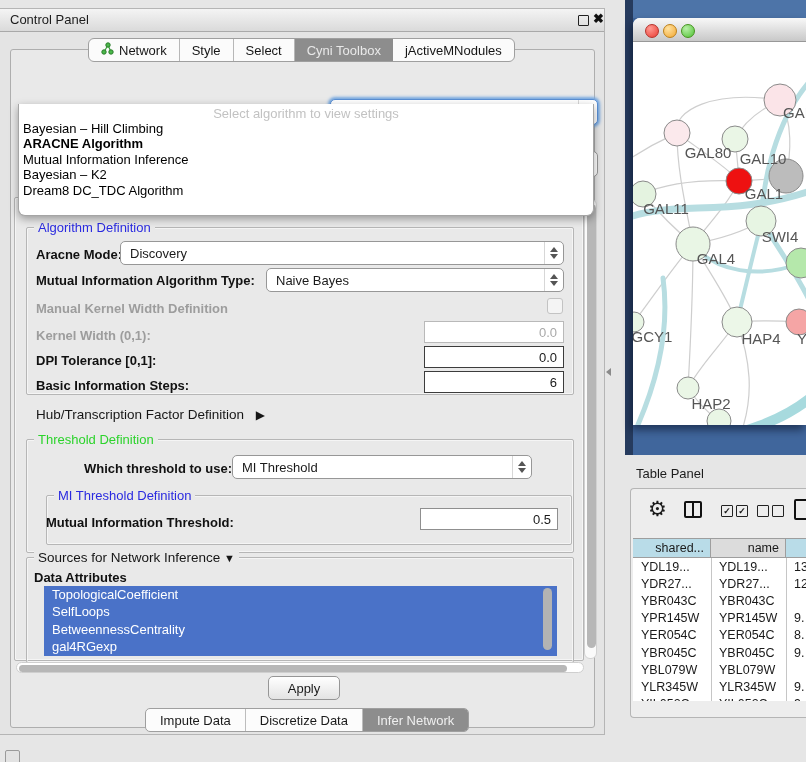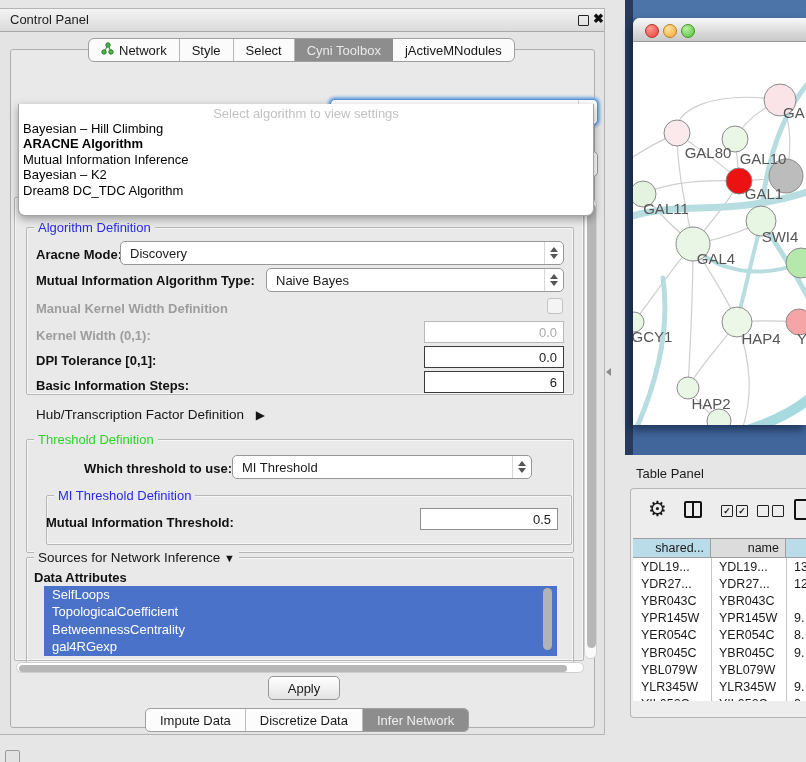--- a/index.html
+++ b/index.html
@@ -247,22 +247,22 @@
 
     <div class="gbox abs" style="left:26px;top:548px;width:546px;height:104px;">
       <span class="gtitle" style="font-size:13.5px;color:#161616;">
         <span>Sources for Network Inference</span>
         <span style="font-size:11px;">▼</span>
       </span>
     </div>
     <div class="flabel abs" style="left:34px;top:561px;">Data Attributes</div>
     <div id="attr-sb-track" class="abs"></div>
     <div id="attr-list" class="abs">
+      <div class="attr-item">TopologicalCoefficient</div>
       <div class="attr-item">SelfLoops</div>
-      <div class="attr-item">TopologicalCoefficient</div>
       <div class="attr-item">BetweennessCentrality</div>
       <div class="attr-item">gal4RGexp</div>
     </div>
     <div id="attr-sb" class="abs"></div>
 
     <div class="sb-track-v abs" style="left:584px;top:190px;width:13px;height:460px;">
       <div class="sb-thumb abs" style="left:1.5px;top:4px;width:9px;height:444px;"></div>
     </div>
     <div class="sb-track-h abs" style="left:16px;top:653px;width:568px;height:11px;">
       <div class="sb-thumb abs" style="left:2px;top:1.5px;width:548px;height:7px;"></div>

